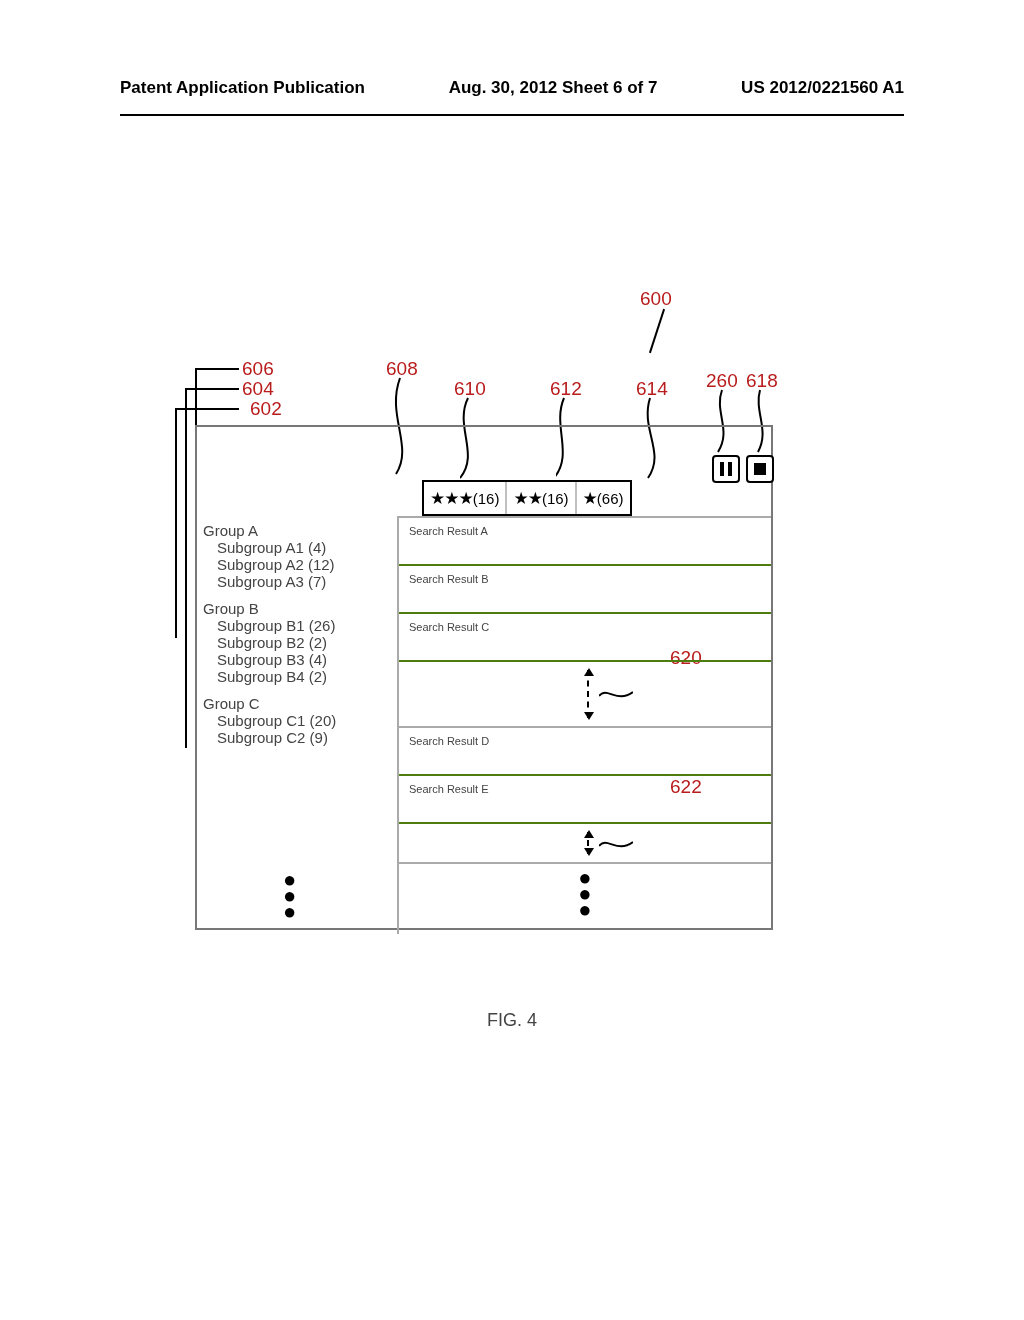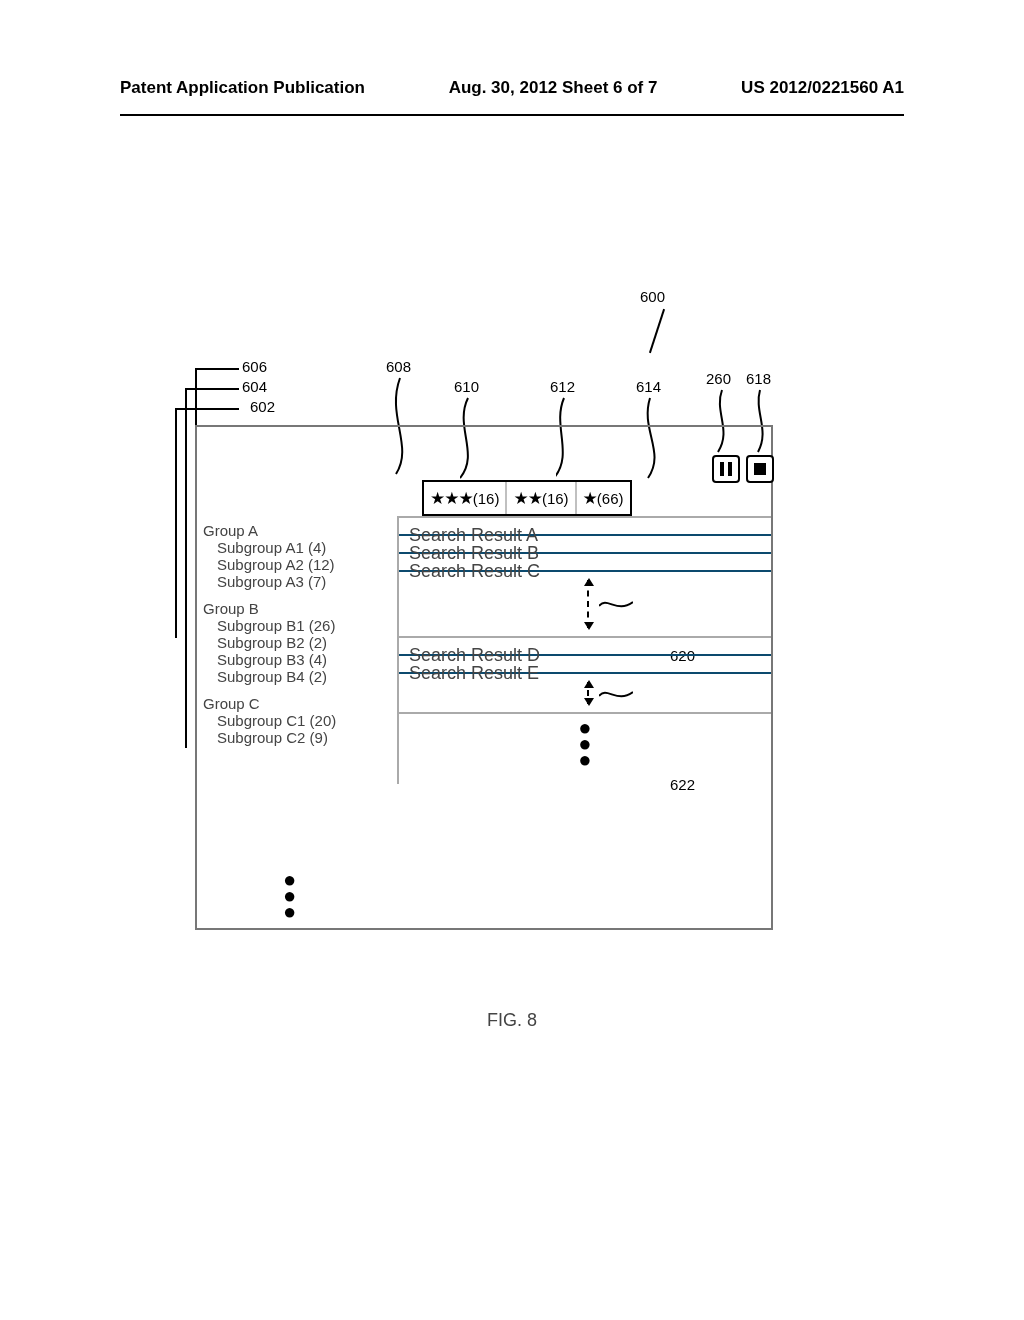--- a/index.html
+++ b/index.html
@@ -18,21 +18,21 @@
     display: flex;
     justify-content: space-between;
     font-size: 17px;
     font-weight: 600;
     color: #000;
     border-bottom: 2px solid #000;
     padding-bottom: 16px;
   }
 
   
-  .refnum { position: absolute; font-size: 15px; color: #000000; }
+  .refnum { position: absolute; font-size: 19px; color: #b91c1c; }
   .lead { position: absolute; background: #000; }
 
   
   .ui-frame {
     position: absolute;
     left: 195px;
     top: 425px;
     width: 578px;
     height: 505px;
     border: 2px solid #777;
@@ -106,24 +106,24 @@
 
   .results-col {
     position: absolute;
     left: 200px;
     top: 89px;
     right: 0;
     border-left: 2px solid #aaa;
     border-top: 2px solid #aaa;
   }
   .result-row {
-    border-bottom: 2px solid #0c4a6e;
-    height: 18px;
+    border-bottom: 2px solid #4d7c0f;
+    height: 48px;
     padding: 7px 10px;
-    font-size: 18px;
+    font-size: 11px;
     color: #444;
     position: relative;
   }
   .spacer-row {
     border-bottom: 2px solid #aaa;
     height: 66px;
     position: relative;
   }
   .spacer-row.small { height: 40px; }
   .spacer-arrow {
@@ -297,13 +297,13 @@
     </div>
     <div class="dots-row">
         <span>●</span>
         <span>●</span>
         <span>●</span>
       </div>
   </div>
 
 </div>
 
-<div class="fig-caption">FIG. 8</div>
+<div class="fig-caption">FIG. 4</div>
 
 </body></html>

